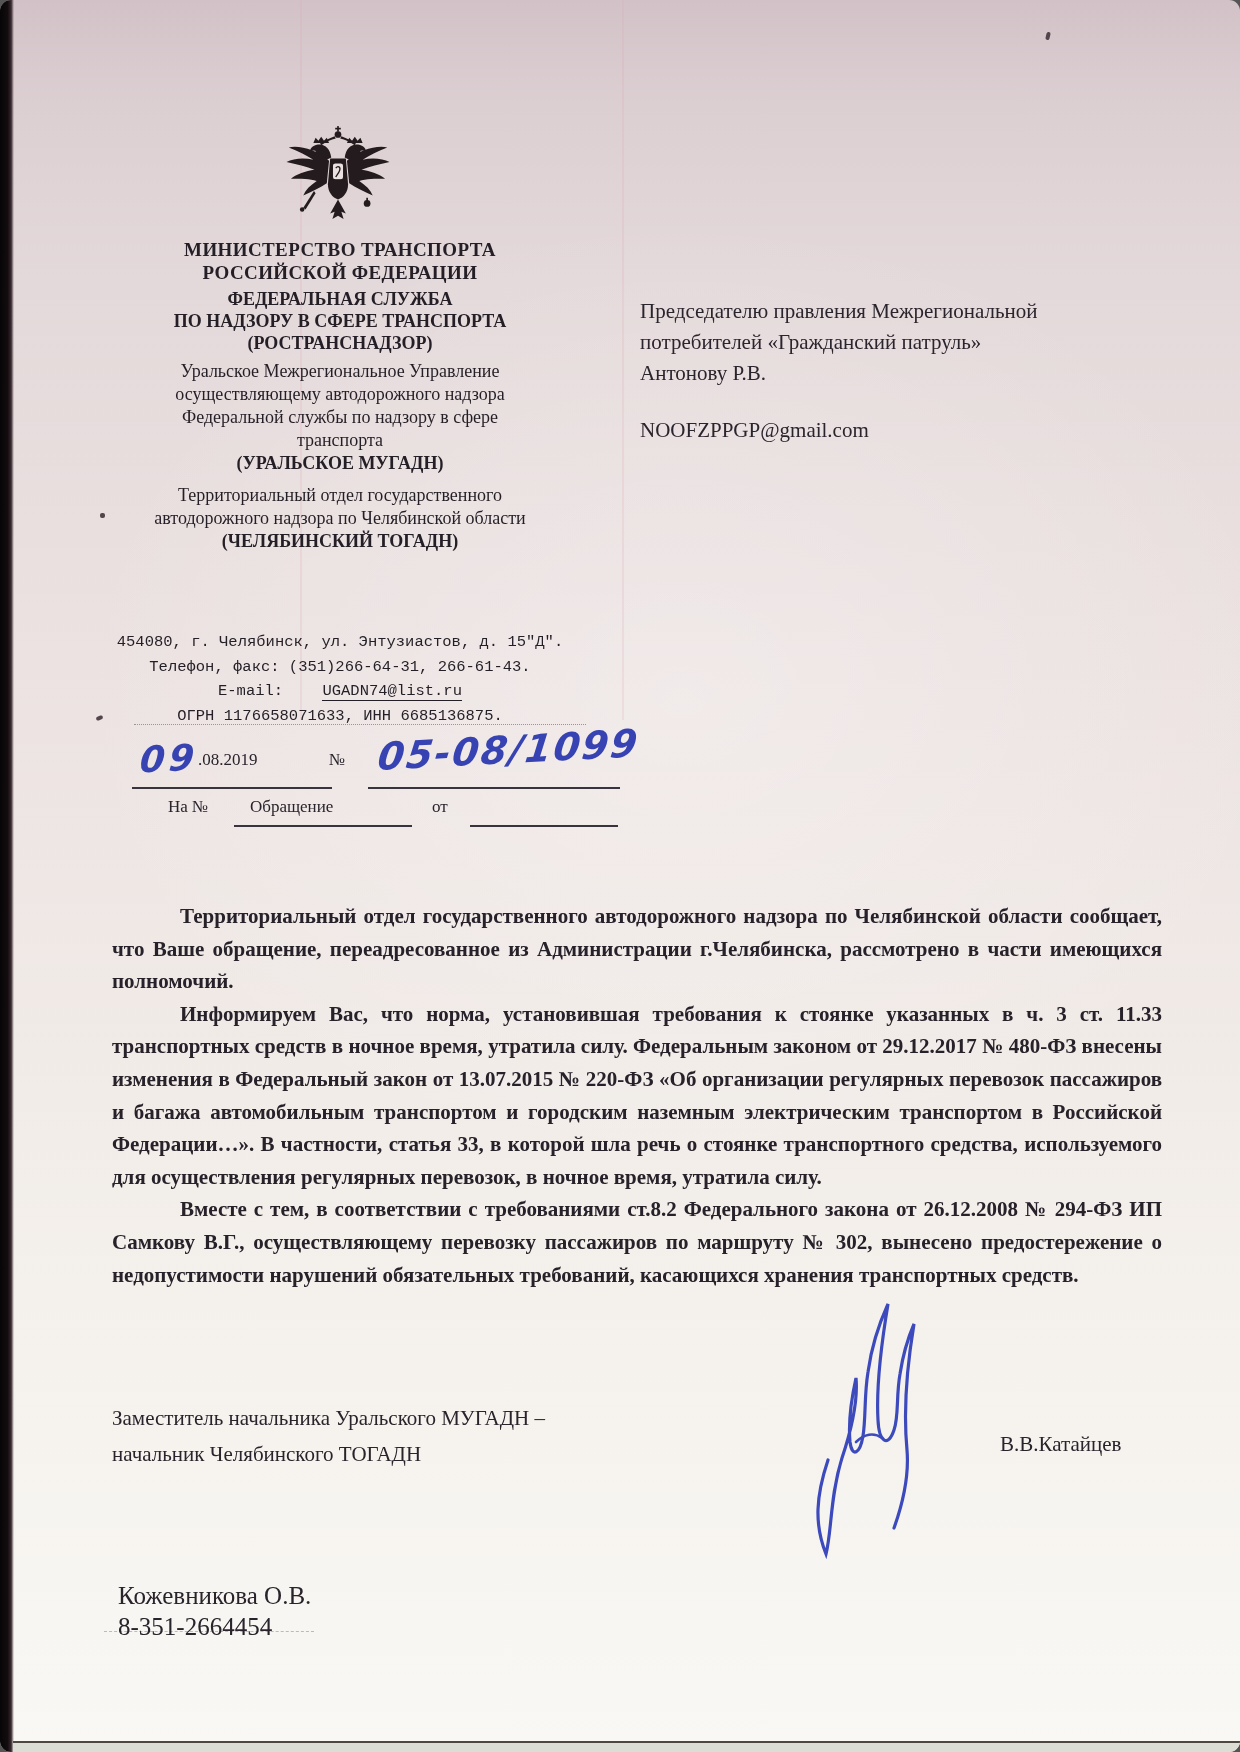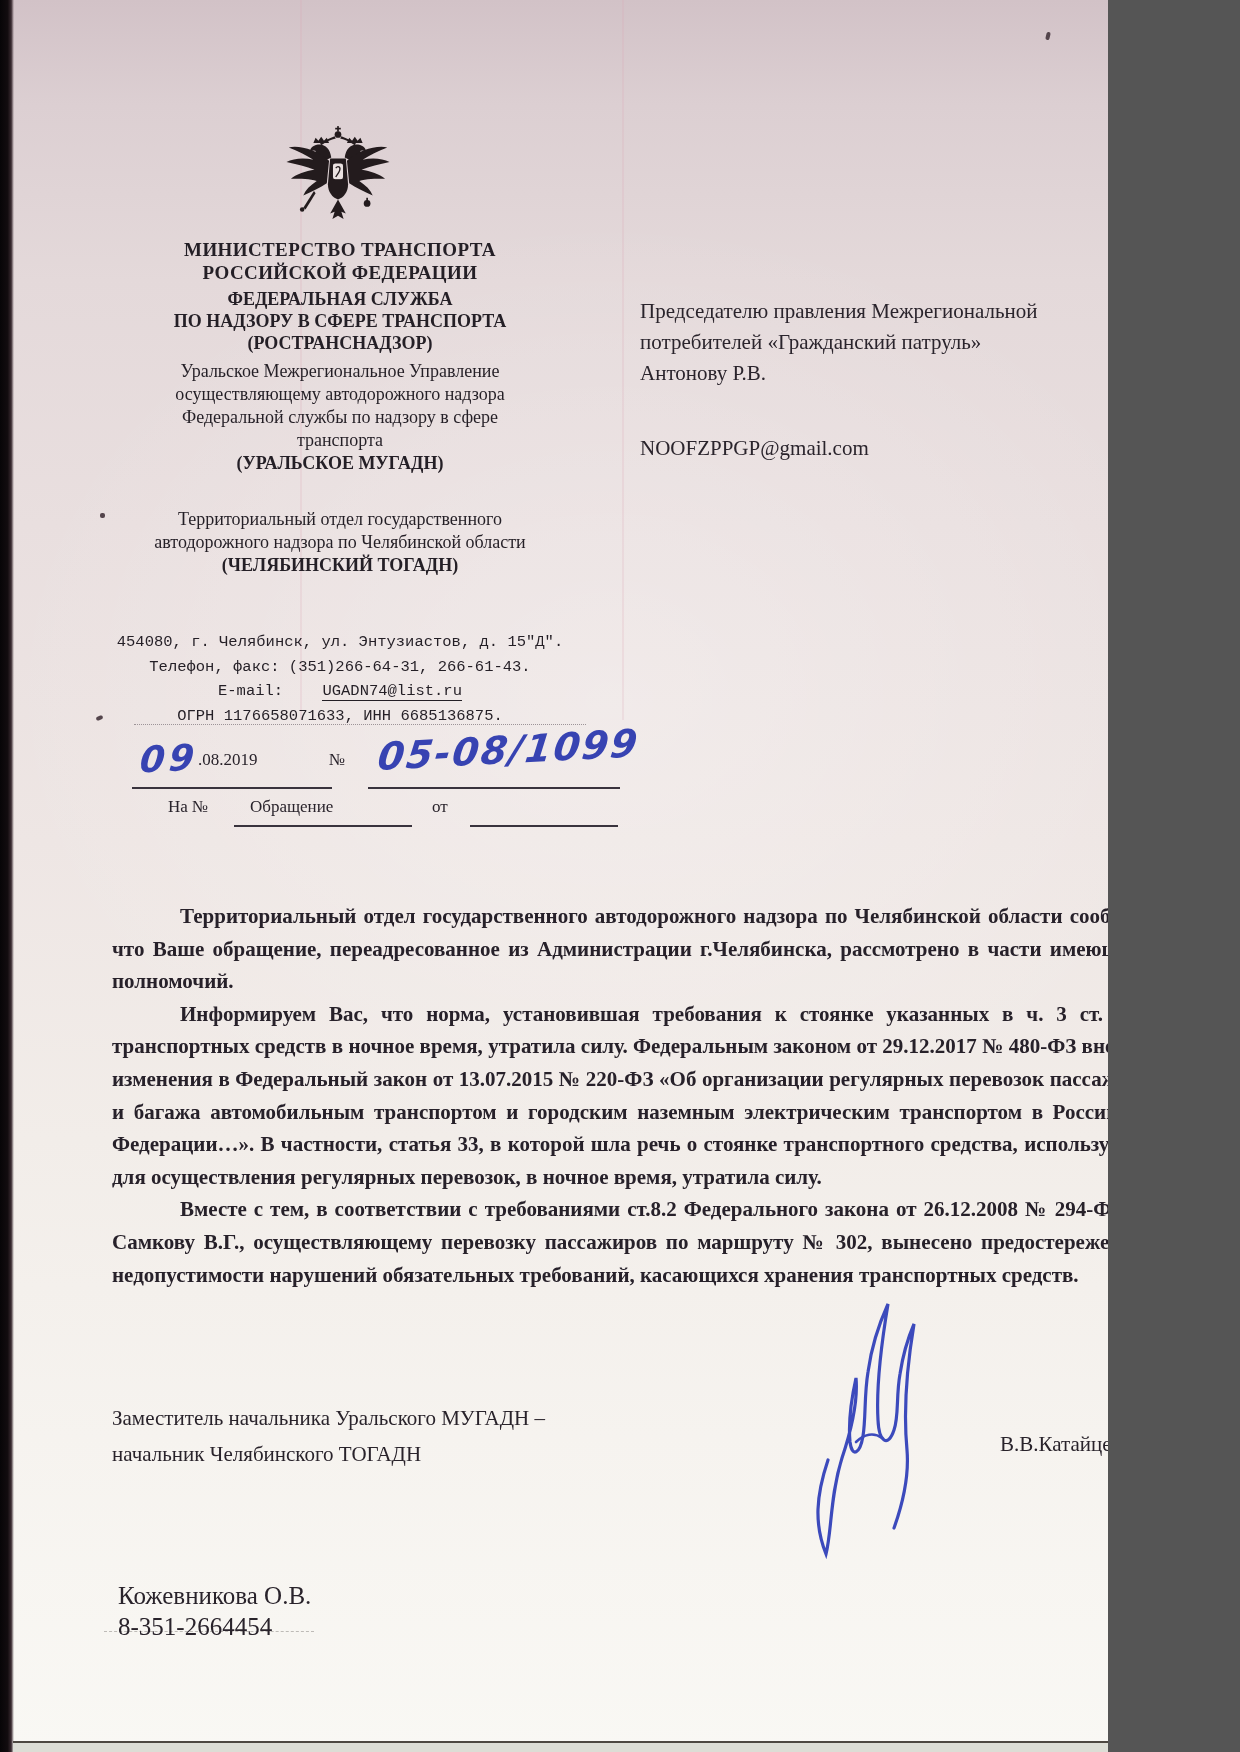--- a/index.html
+++ b/index.html
@@ -1,53 +1,54 @@
 <!DOCTYPE html>
 <html><head>
 <meta charset="utf-8">
 <style>
   html,body { margin:0; padding:0; background:#555; }
   .page {
-    position:relative; width:1108px; height:1752px; overflow:hidden;
+    position:relative; width:1240px; height:1752px; overflow:hidden;
     font-family:"Liberation Serif", serif; color:#29232b;
     background:
       radial-gradient(ellipse 860px 680px at 55% 40%, rgba(255,255,255,0.28), rgba(255,255,255,0) 72%),
       linear-gradient(180deg,#d2c2c7 0%,#dccfd2 6%,#e4d9da 16%,#e9dfdf 30%,#eee6e4 48%,#f2ede9 65%,#f6f3ef 82%,#f9f8f4 100%);
+    border-radius: 11px;
   }
   .abs { position:absolute; }
   
   .edge-left { position:absolute; left:0; top:0; width:14px; height:100%;
     background:linear-gradient(90deg,#070507 0,#120c0f 55%,#3a2b31 80%,rgba(58,43,49,0)); }
   .edge-bottom { position:absolute; left:13px; right:0; top:1741px; height:2px; background:#4d4841; }
   .edge-bottom-strip { position:absolute; left:13px; right:0; top:1743px; height:9px; background:#dcddd5; }
   .streak { position:absolute; top:0; width:2px; height:720px; background:rgba(219,165,178,0.20); }
   .speck { position:absolute; background:#54454c; border-radius:2px; }
   .dotline { position:absolute; border-top:1px dashed rgba(120,115,110,0.45); }
 
   
   .org { position:absolute; left:108px; width:464px; text-align:center; color:#241f26; }
   .org .b { font-weight:bold; }
   .ministry { top:238px; font-size:19px; line-height:23px; font-weight:bold; letter-spacing:0.4px; }
   .service  { top:288px; font-size:18px; line-height:22px; font-weight:bold; }
   .dept     { top:360px; font-size:18px; line-height:23px; }
-  .terr     { top:508px; font-size:18px; line-height:23px; }
+  .terr     { top:484px; font-size:18px; line-height:23px; }
   .contact  { top:630px; font-size:15.5px; line-height:24.5px;font-family:Liberation Mono, monospace; }
   .contact .em { border-bottom:1px solid #241f26;margin-left:30px; }
   .sep { position:absolute; left:134px; top:724px; width:452px; border-top:1px dotted #9d9498; }
 
   
   .hw { font-family:"DejaVu Sans", sans-serif; font-style:italic; font-weight:bold; color:#3743b2; white-space:nowrap; }
   .hw-date { left:140px; top:738px; font-size:36px; letter-spacing:4px; transform:rotate(-3deg) skewX(-8deg); }
   .hw-num  { left:378px; top:728px; font-size:38px; letter-spacing:2px; transform:rotate(-3deg) skewX(-10deg); }
   .printed { font-size:17px; color:#29232b; }
   .uline { position:absolute; height:2px; background:#39333d; }
 
   
   .recipient { position:absolute; left:640px; top:296px; width:480px; font-size:21px; line-height:31px; color:#2a242c; }
-  .recipient .mail { margin-top:44px; }
+  .recipient .mail { margin-top:26px; }
 
   
   .body { position:absolute; left:112px; top:900px; width:1050px; font-size:21px; line-height:32.6px;
           text-align:justify; color:#27212a; }
   .body p { margin:0; text-indent:68px;font-weight:bold; }
 
   
   .sig-pos { position:absolute; left:112px; top:1400px; font-size:21px; line-height:36px; }
   .sig-name { position:absolute; left:1000px; top:1432px; font-size:21px; }
   .sig-svg { position:absolute; left:800px; top:1292px; }

